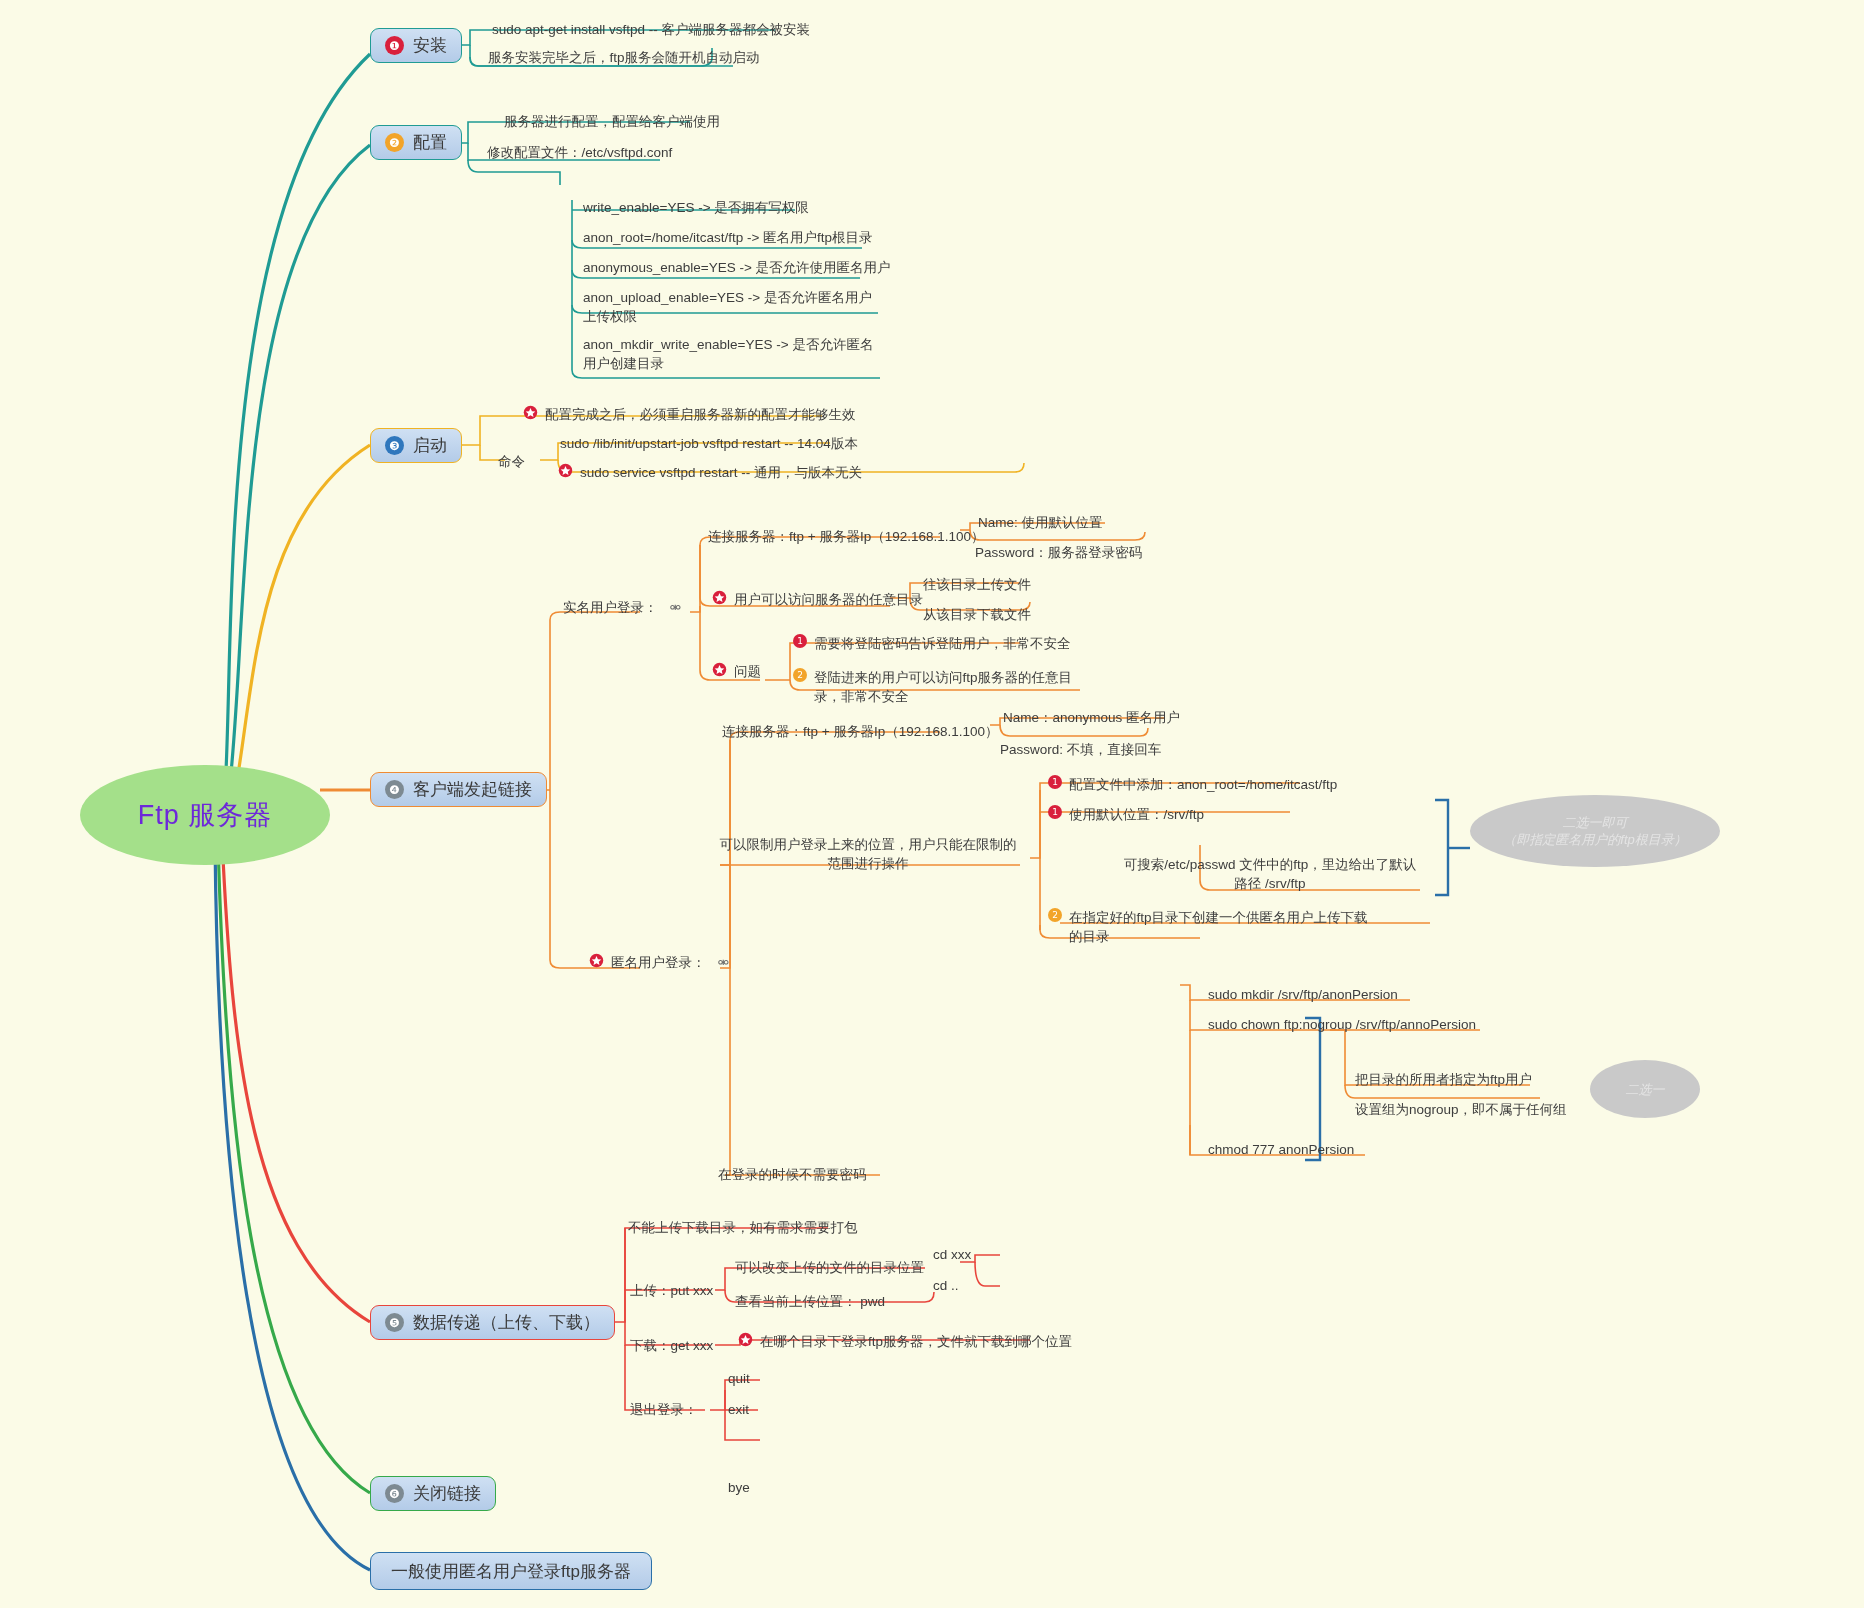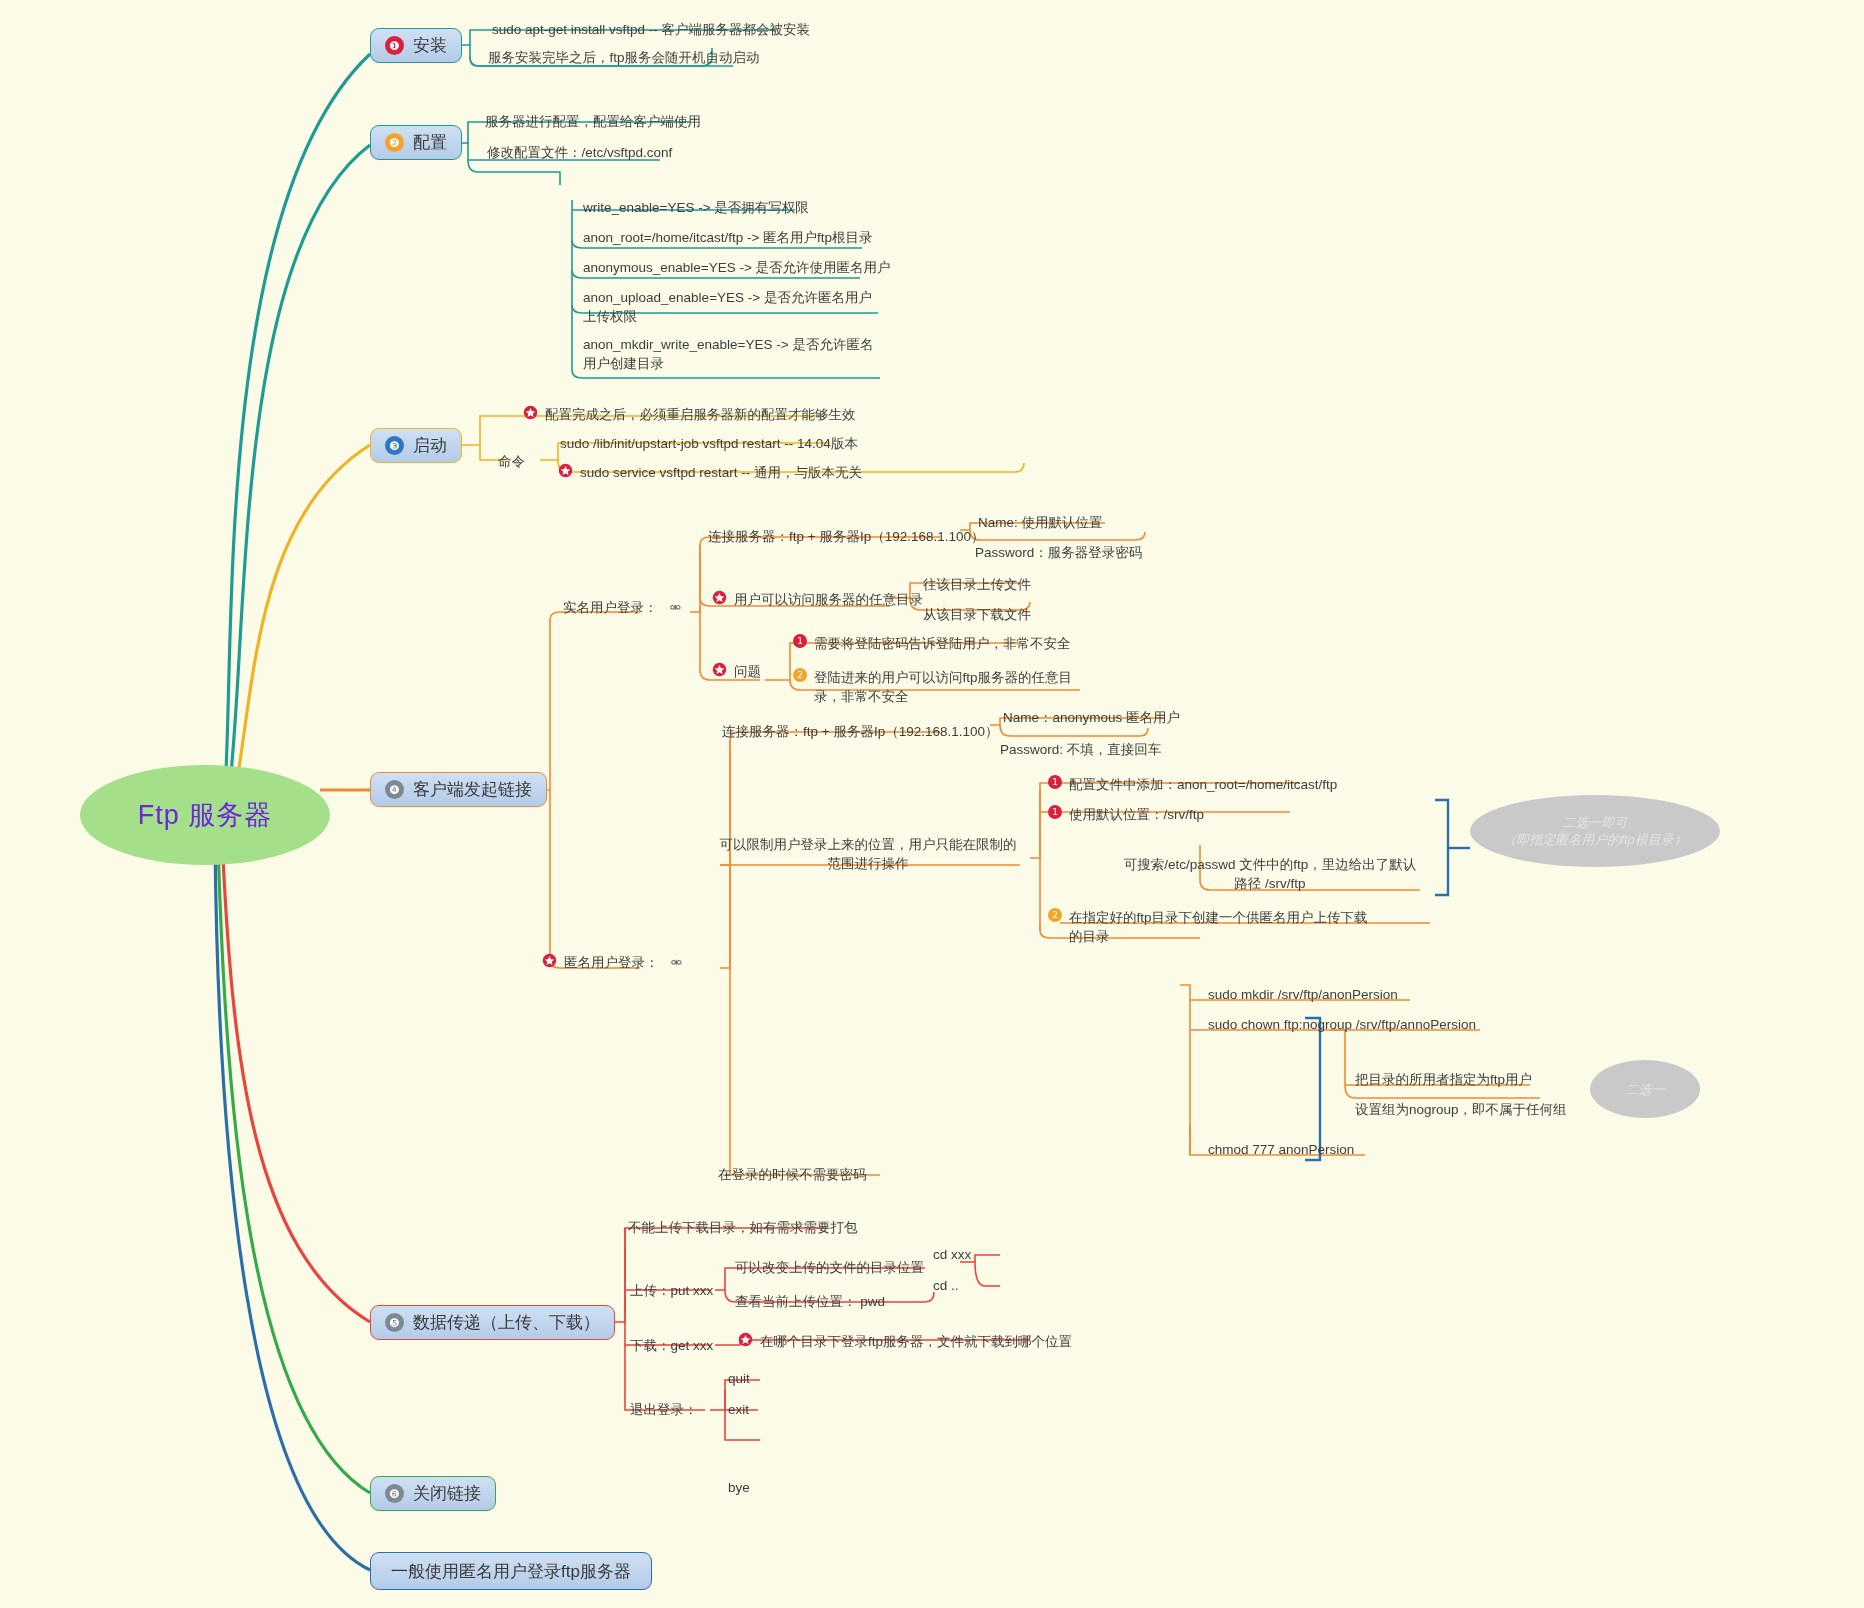--- a/index.html
+++ b/index.html
@@ -207,21 +207,21 @@
     <span class="num n-red">❶</span>
     <span>安装</span>
   </div>
   <div class="leaf" style="left:492px;top:20px;">sudo apt-get install vsftpd -- 客户端服务器都会被安装</div>
   <div class="leaf" style="left:488px;top:48px;">服务安装完毕之后，ftp服务会随开机自动启动</div>
 
   <div class="l1 b-teal" style="left:370px;top:125px;">
     <span class="num n-orange">❷</span>
     <span>配置</span>
   </div>
-  <div class="leaf" style="left:485px;top:112px;">服务器进行配置，配置给客户端使用</div>
+  <div class="leaf" style="left:504px;top:112px;">服务器进行配置，配置给客户端使用</div>
   <div class="leaf" style="left:487px;top:143px;">修改配置文件：/etc/vsftpd.conf</div>
 
   <div class="leaf" style="left:583px;top:198px;">write_enable=YES -&gt; 是否拥有写权限</div>
   <div class="leaf" style="left:583px;top:228px;">anon_root=/home/itcast/ftp -&gt; 匿名用户ftp根目录</div>
   <div class="leaf" style="left:583px;top:258px;">anonymous_enable=YES -&gt; 是否允许使用匿名用户</div>
   <div class="leaf wrap" style="left:583px;top:288px;width:300px;text-align:left;">anon_upload_enable=YES -&gt; 是否允许匿名用户上传权限</div>
   <div class="leaf wrap" style="left:583px;top:335px;width:300px;text-align:left;">anon_mkdir_write_enable=YES -&gt; 是否允许匿名用户创建目录</div>
 
   <div class="l1 b-yellow" style="left:370px;top:428px;">
     <span class="num n-blue">❸</span>
@@ -284,21 +284,21 @@
   </div>
   <div class="leaf row" style="left:793px;top:634px;">
     <span class="marker n-red">1</span>
     <span class="txt">需要将登陆密码告诉登陆用户，非常不安全</span>
   </div>
   <div class="leaf row" style="left:793px;top:668px;width:300px;">
     <span class="marker n-orange">2</span>
     <span class="txt" style="white-space:normal;">登陆进来的用户可以访问ftp服务器的任意目录，非常不安全</span>
   </div>
 
-  <div class="leaf row" style="left:542px;top:953px;">
+  <div class="leaf row" style="left:589px;top:953px;">
     <span class="star">
       <svg viewBox="0 0 20 20" width="15" height="15">
           <circle cx="10" cy="10" r="9" fill="#d9203c"></circle>
           <polygon points="10,4 11.9,8.2 16.4,8.6 13,11.6 14,16 10,13.6 6,16 7,11.6 3.6,8.6 8.1,8.2" fill="#ffffff"></polygon>
         </svg>
     </span>
     <span class="txt">匿名用户登录：</span>
     <span style="margin-left:12px;color:#6a6a6a;">⚮</span>
   </div>
   <div class="leaf" style="left:722px;top:722px;">连接服务器：ftp + 服务器Ip（192.168.1.100）</div>

